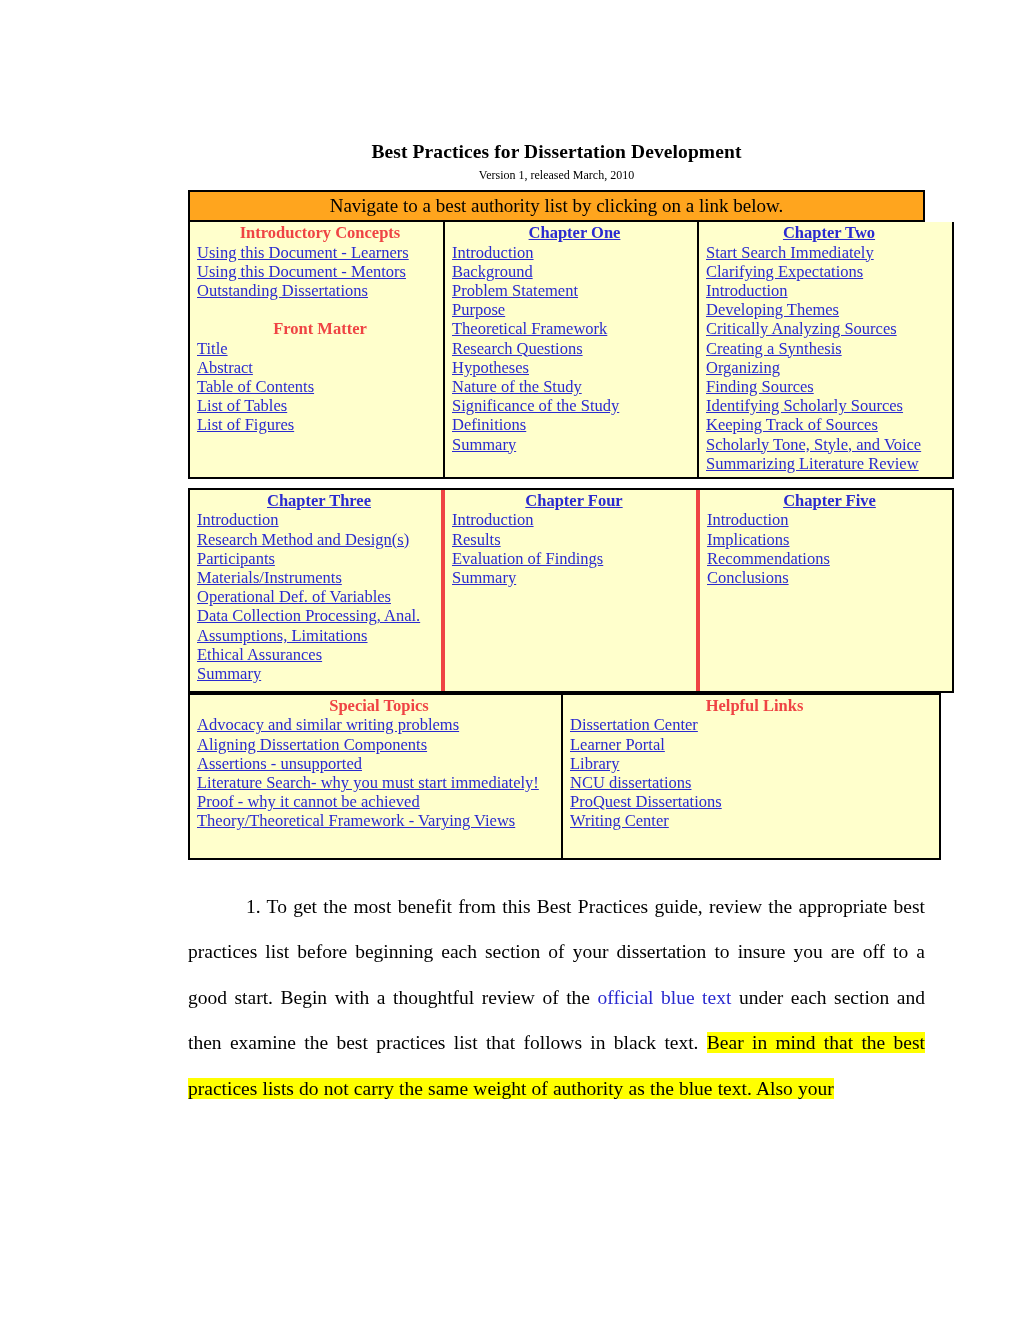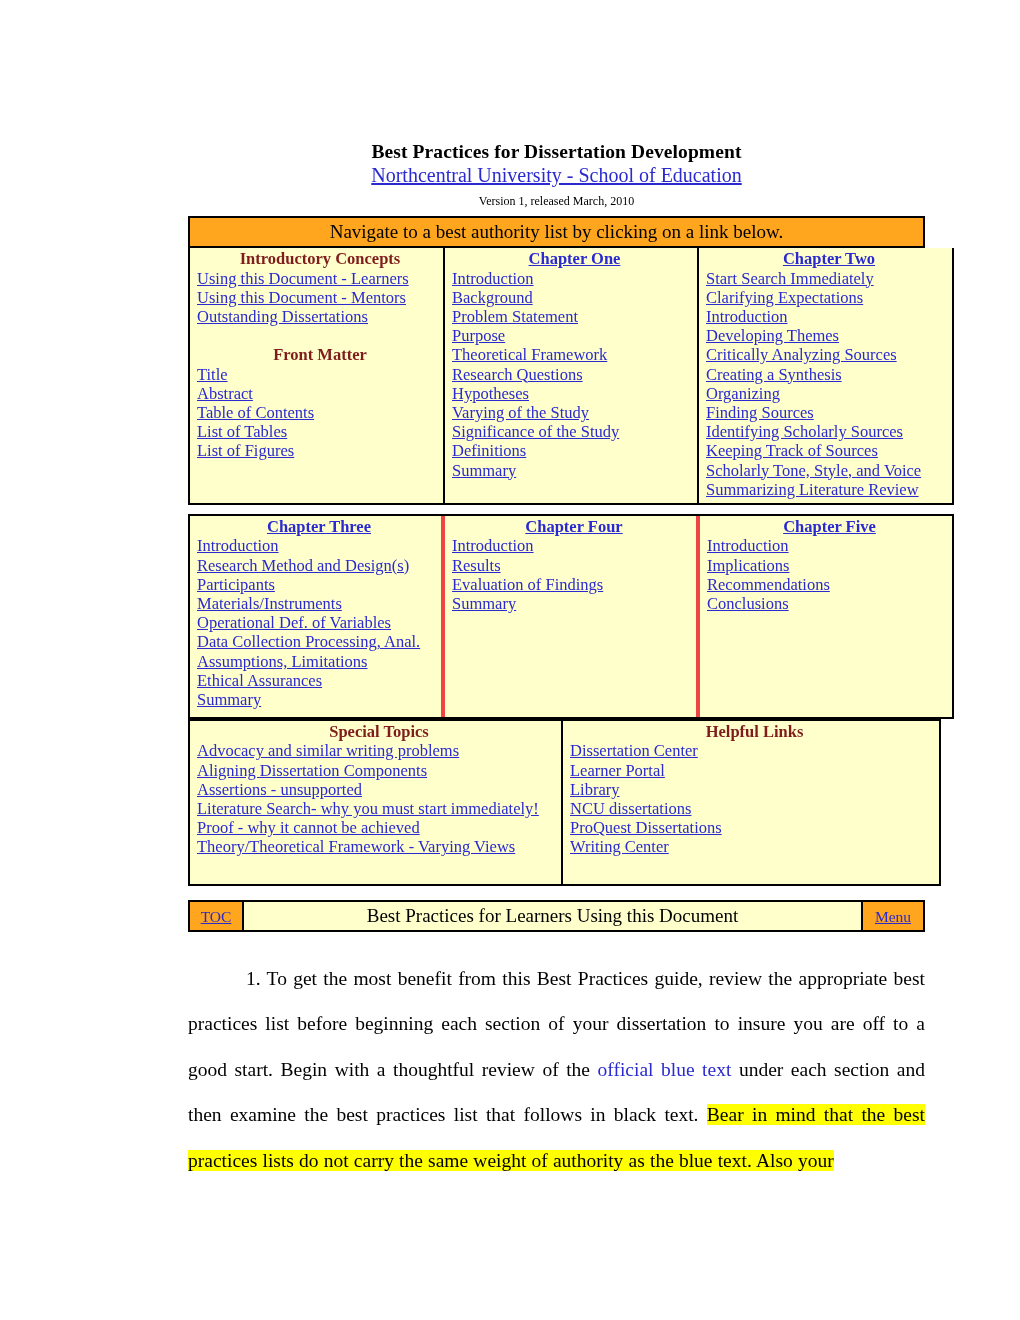--- a/index.html
+++ b/index.html
@@ -100,21 +100,21 @@
     text-align: center;
     font-weight: bold;
     font-size: 16.5px;
     line-height: 19.5px;
     padding-bottom: 0px;
   }
   .colhead.blue {
     color: #2a2ad0;
     text-decoration: underline;
   }
-  .colhead.black { color: #7f1d1d; }
+  .colhead.black { color: #ef4444; }
 
   .lnk {
     display: block;
     color: #2a2ad0;
     text-decoration: underline;
     font-size: 16.5px;
     line-height: 19.2px;
     white-space: nowrap;
   }
   .spacer { display:block; height: 19px; }
@@ -167,23 +167,20 @@
   .blue-text { color: #2a2ad0; }
   .hl { background: #ffff00; }
 </style>
 </head>
 <body>
 
 <div class="page">
   <div class="content">
 
     <div class="doc-title">Best Practices for Dissertation Development</div>
-    <div class="doc-subtitle">
-      <a href="#">Northcentral University - School of Education</a>
-    </div>
     <div class="doc-version">Version 1, released March, 2010</div>
 
     <div class="nav-banner">Navigate to a best authority list by clicking on a link below.</div>
 
     <table class="linktable t1">
       <tbody>
           <tr>
         <td style="width:246px;">
           <span class="colhead black">Introductory Concepts</span>
           <a class="lnk" href="#">Using this Document - Learners</a>
@@ -199,21 +196,21 @@
         </td>
         <td style="width:245px;">
           <span class="colhead blue">Chapter One</span>
           <a class="lnk" href="#">Introduction</a>
           <a class="lnk" href="#">Background</a>
           <a class="lnk" href="#">Problem Statement</a>
           <a class="lnk" href="#">Purpose</a>
           <a class="lnk" href="#">Theoretical Framework</a>
           <a class="lnk" href="#">Research Questions</a>
           <a class="lnk" href="#">Hypotheses</a>
-          <a class="lnk" href="#">Varying of the Study</a>
+          <a class="lnk" href="#">Nature of the Study</a>
           <a class="lnk" href="#">Significance of the Study</a>
           <a class="lnk" href="#">Definitions</a>
           <a class="lnk" href="#">Summary</a>
         </td>
         <td style="width:246px;">
           <span class="colhead blue">Chapter Two</span>
           <a class="lnk" href="#">Start Search Immediately</a>
           <a class="lnk" href="#">Clarifying Expectations</a>
           <a class="lnk" href="#">Introduction</a>
           <a class="lnk" href="#">Developing Themes</a>
@@ -281,30 +278,17 @@
           <a class="lnk" href="#">Learner Portal</a>
           <a class="lnk" href="#">Library</a>
           <a class="lnk" href="#">NCU dissertations</a>
           <a class="lnk" href="#">ProQuest Dissertations</a>
           <a class="lnk" href="#">Writing Center</a>
         </td>
       </tr>
     </tbody>
       </table>
 
-    <table class="tocbar">
-      <tbody>
-          <tr>
-        <td class="toccell">
-          <a href="#">TOC</a>
-        </td>
-        <td class="midcell">Best Practices for Learners Using this Document</td>
-        <td class="menucell">
-          <a href="#">Menu</a>
-        </td>
-      </tr>
-    </tbody>
-      </table>
 
     <p class="bodytext"><span>1. To get the most benefit from this Best Practices guide, review the appropriate best practices list before beginning each section of your dissertation to insure you are off to a good start. Begin with a thoughtful review of the </span><span class="blue-text">official blue text</span><span> under each section and then examine the best practices list that follows in black text. </span><span class="hl">Bear in mind that the best practices lists do not carry the same weight of authority as the blue text. Also your</span></p>
 
   </div>
 </div>
 
 </body></html>

